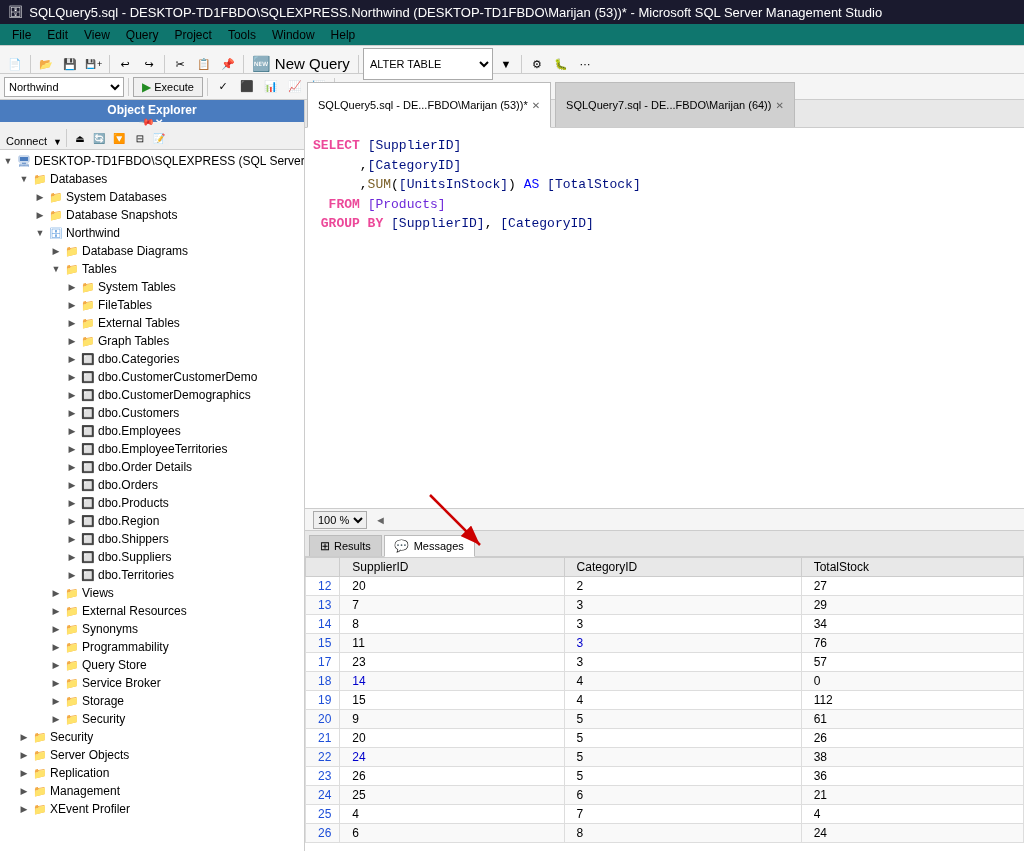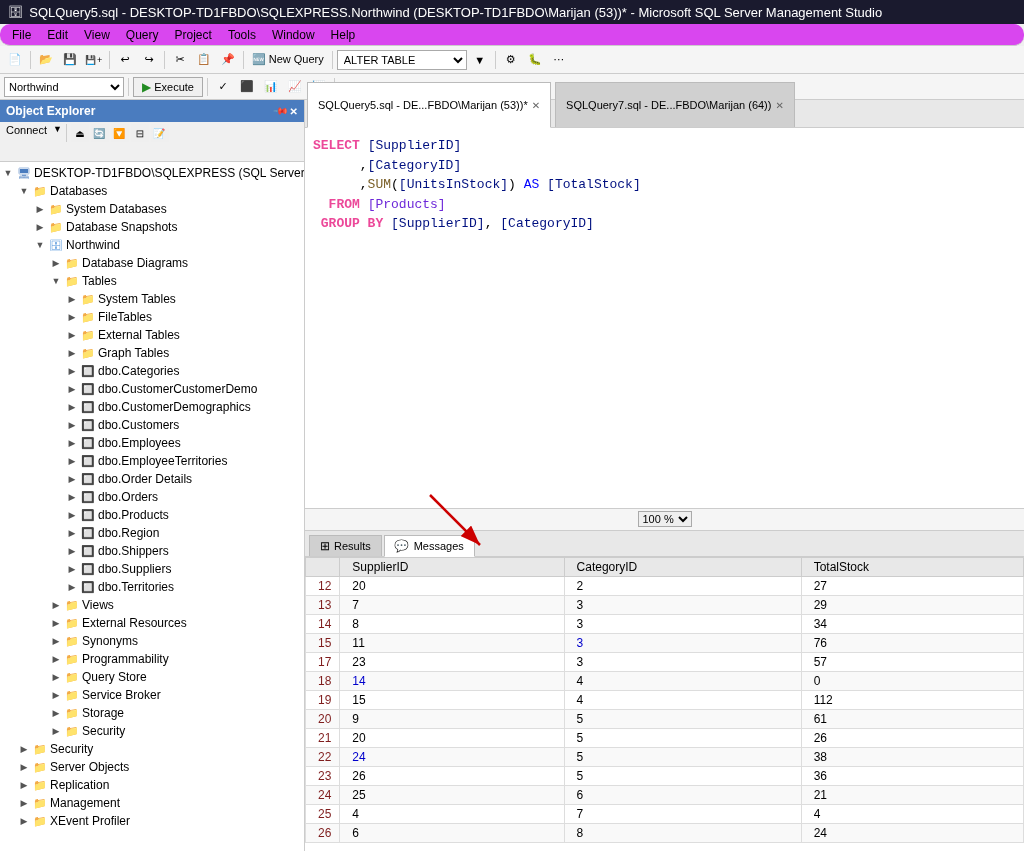--- a/index.html
+++ b/index.html
@@ -2,42 +2,42 @@
 <html><head>
   <meta charset="utf-8">
   <style>
     * { margin: 0; padding: 0; box-sizing: border-box; }
     body { font-family: 'Segoe UI', Tahoma, Geneva, Verdana, sans-serif; font-size: 12px; background: #f0f0f0; overflow: hidden; width: 1024px; height: 851px; }
 
     
     .title-bar { background: #1a1a2e; color: white; padding: 4px 8px; font-size: 11px; display: flex; align-items: center; gap: 6px; height: 24px; }
 
     
-    .menu-bar { background: #d946ef; border-bottom: 1px solid #ccc; display: flex; align-items: center; padding: 2px 4px; height: 22px; border-radius: 10px; }
+    .menu-bar { background: #0f766e; border-bottom: 1px solid #ccc; display: flex; align-items: center; padding: 2px 4px; height: 22px; }
     .menu-item { padding: 2px 8px; font-size: 12px; cursor: pointer; color: #000; }
 
     
     .toolbar { background: #f5f5f5; border-bottom: 1px solid #ccc; display: flex; align-items: center; padding: 2px 4px; height: 28px; gap: 2px; flex-wrap: wrap; }
     .toolbar-btn { width: 22px; height: 22px; background: transparent; border: 1px solid transparent; cursor: pointer; display: flex; align-items: center; justify-content: center; font-size: 11px; }
     .toolbar-separator { width: 1px; height: 18px; background: #ccc; margin: 0 2px; }
-    .toolbar-combo { height: 20px; font-size: 11px; border: 1px solid #aaa; background: white; padding: 0 2px; }
+    .toolbar-combo { height: 32px; font-size: 11px; border: 1px solid #aaa; background: white; padding: 0 2px; }
 
     
     .toolbar2 { background: #f5f5f5; border-bottom: 1px solid #ccc; display: flex; align-items: center; padding: 2px 4px; height: 26px; gap: 2px; }
     .db-combo { height: 20px; width: 120px; font-size: 11px; border: 1px solid #aaa; background: white; }
     .execute-btn { background: #f0f0f0; border: 1px solid #aaa; padding: 1px 8px; font-size: 11px; cursor: pointer; display: flex; align-items: center; gap: 3px; height: 20px; }
     .play-icon { color: #228B22; font-size: 12px; }
 
     
     .main-layout { display: flex; height: calc(851px - 24px - 22px - 28px - 26px); }
 
     
     .object-explorer { width: 305px; background: white; border-right: 1px solid #ccc; display: flex; flex-direction: column; flex-shrink: 0; }
-    .oe-header { background: #4a7cbf; color: white; padding: 3px 6px; font-size: 12px; font-weight: bold; display: flex; align-items: center; justify-content: space-between; height: 22px; }
-    .oe-toolbar { background: #f0f0f0; border-bottom: 1px solid #ccc; display: flex; align-items: flex-start; padding: 2px; height: 40px; gap: 2px; }
+    .oe-header { background: #4a7cbf; color: white; padding: 3px 6px; font-size: 12px; font-weight: bold; display: flex; align-items: center; justify-content: space-between; height: 22px; flex-direction: column; }
+    .oe-toolbar { background: #f0f0f0; border-bottom: 1px solid #ccc; display: flex; align-items: flex-end; padding: 2px; height: 28px; gap: 2px; }
     .oe-toolbar-btn { width: 18px; height: 18px; font-size: 10px; border: 1px solid transparent; cursor: pointer; display: flex; align-items: center; justify-content: center; }
     .oe-tree { flex: 1; overflow-y: auto; overflow-x: hidden; padding: 2px 0; }
 
     
     .tree-item { display: flex; align-items: center; padding: 1px 0; cursor: pointer; white-space: nowrap; }
     .tree-indent { display: inline-block; width: 16px; flex-shrink: 0; }
     .tree-expand { width: 16px; flex-shrink: 0; display: flex; align-items: center; justify-content: center; font-size: 9px; color: #555; cursor: pointer; }
     .tree-icon { width: 16px; height: 16px; flex-shrink: 0; margin-right: 2px; display: flex; align-items: center; justify-content: center; font-size: 11px; }
     .tree-label { font-size: 12px; }
 
@@ -57,37 +57,37 @@
     .tab.active { background: white; border-bottom: 1px solid white; margin-bottom: -1px; z-index: 1; }
     .tab-close { font-size: 10px; cursor: pointer; color: #666; }
 
     
     .editor { flex: 1; background: white; padding: 8px; font-family: 'Courier New', monospace; font-size: 13px; overflow: auto; border-bottom: 1px solid #ccc; position: relative; }
     .editor-line { line-height: 1.5; white-space: pre; }
     .kw { color: #ec4899; font-weight: bold; }
     .kw2 { color: #0000ff; }
 
     
-    .editor-status { background: #f5f5f5; border-bottom: 1px solid #ccc; padding: 2px 8px; font-size: 11px; display: flex; align-items: center; gap: 8px; height: 22px; flex-direction: column; }
+    .editor-status { background: #f5f5f5; border-bottom: 1px solid #ccc; padding: 2px 8px; font-size: 11px; display: flex; align-items: center; gap: 8px; height: 22px; }
     .zoom-select { font-size: 11px; height: 18px; border: 1px solid #aaa; }
 
     
     .results-area { height: 320px; display: flex; flex-direction: column; }
     .results-tabs { background: #e8e8e8; border-bottom: 1px solid #ccc; display: flex; align-items: flex-end; height: 26px; padding: 0 4px; }
     .results-tab { padding: 3px 10px; font-size: 11px; border: 1px solid #bbb; border-bottom: none; background: #d0d0d0; cursor: pointer; display: flex; align-items: center; gap: 4px; margin-right: 2px; margin-top: 4px; }
     .results-tab.active { background: white; border-bottom: 1px solid white; margin-bottom: -1px; }
     .results-tab-icon { font-size: 12px; }
 
     
     .results-table-container { flex: 1; overflow: auto; }
     table { border-collapse: collapse; width: 100%; font-size: 12px; font-family: 'Segoe UI', sans-serif; }
     th { background: #e8e8e8; border: 1px solid #ccc; padding: 2px 12px; text-align: left; font-weight: normal; font-size: 12px; white-space: nowrap; }
     td { border: 1px solid #ddd; padding: 2px 12px; white-space: nowrap; }
     tr:nth-child(even) td { background: #f9f9f9; }
-    .row-num { color: #7f1d1d; text-align: left; padding-right: 8px; width: 30px; }
+    .row-num { color: #1d4ed8; text-align: left; padding-right: 8px; width: 30px; }
 
     
     ::-webkit-scrollbar { width: 12px; height: 12px; }
     ::-webkit-scrollbar-track { background: #f0f0f0; }
     ::-webkit-scrollbar-thumb { background: #c0c0c0; border: 1px solid #aaa; }
 
     .pin-icon { font-size: 10px; transform: rotate(45deg); display: inline-block; }
   </style>
 </head>
 <body>
@@ -116,21 +116,21 @@
   <button class="toolbar-btn">💾</button>
   <button class="toolbar-btn" style="font-size:9px;">💾+</button>
   <div class="toolbar-separator"></div>
   <button class="toolbar-btn">↩</button>
   <button class="toolbar-btn">↪</button>
   <div class="toolbar-separator"></div>
   <button class="toolbar-btn">✂</button>
   <button class="toolbar-btn">📋</button>
   <button class="toolbar-btn">📌</button>
   <div class="toolbar-separator"></div>
-  <span style="font-size:11px;padding:0 4px;">🆕 New Query</span>
+  <span style="font-size:15px;padding:0 4px;">🆕 New Query</span>
   <div class="toolbar-separator"></div>
 
   <select class="toolbar-combo" style="width:130px;">
     <option>ALTER TABLE</option>
   </select>
   <button class="toolbar-btn">▼</button>
   <div class="toolbar-separator"></div>
   <button class="toolbar-btn">⚙</button>
   <button class="toolbar-btn">🐛</button>
   <button class="toolbar-btn">⋯</button>

